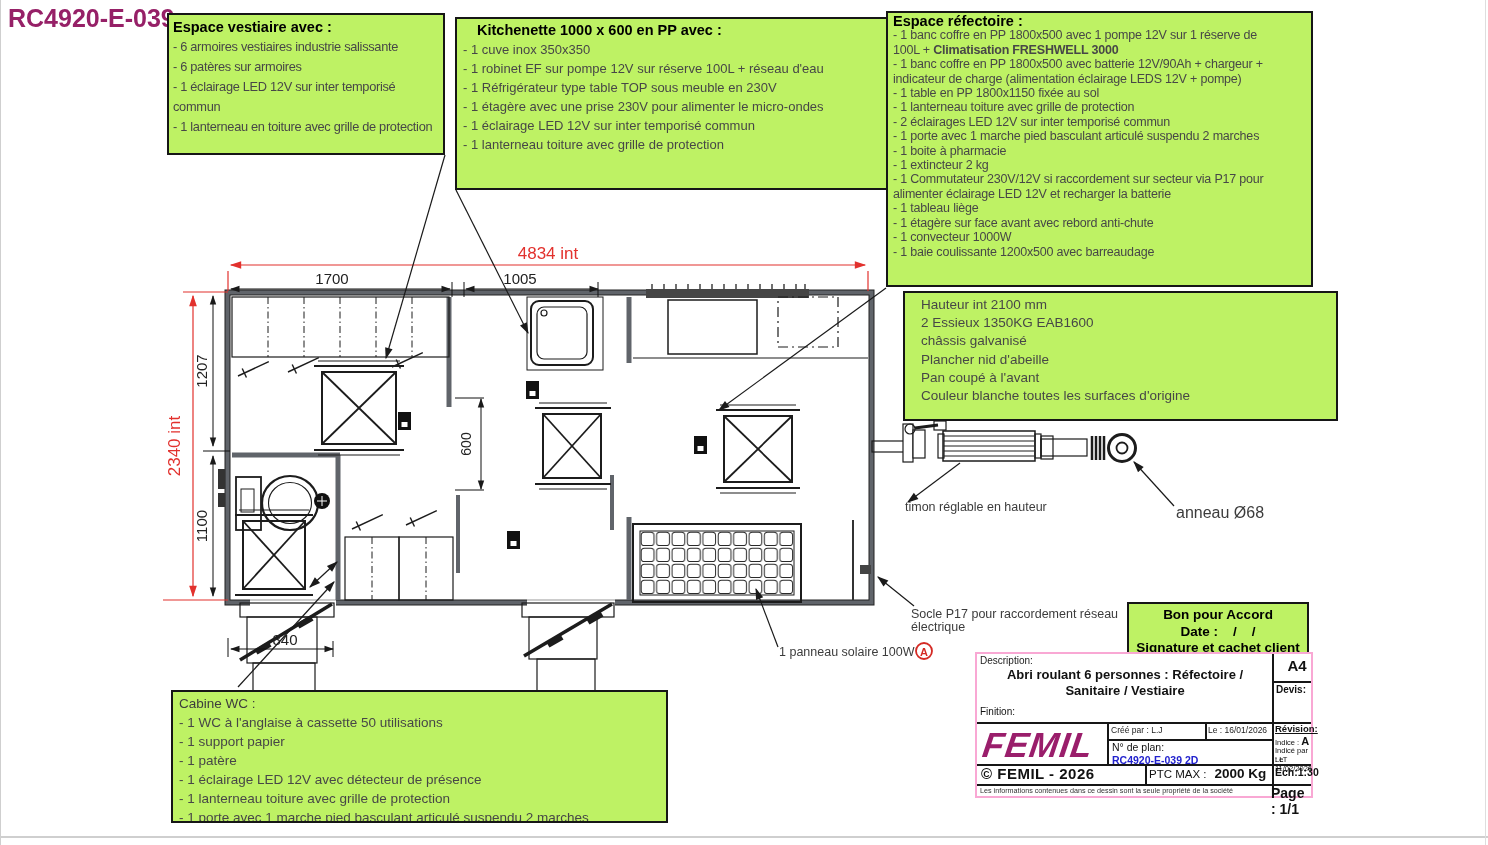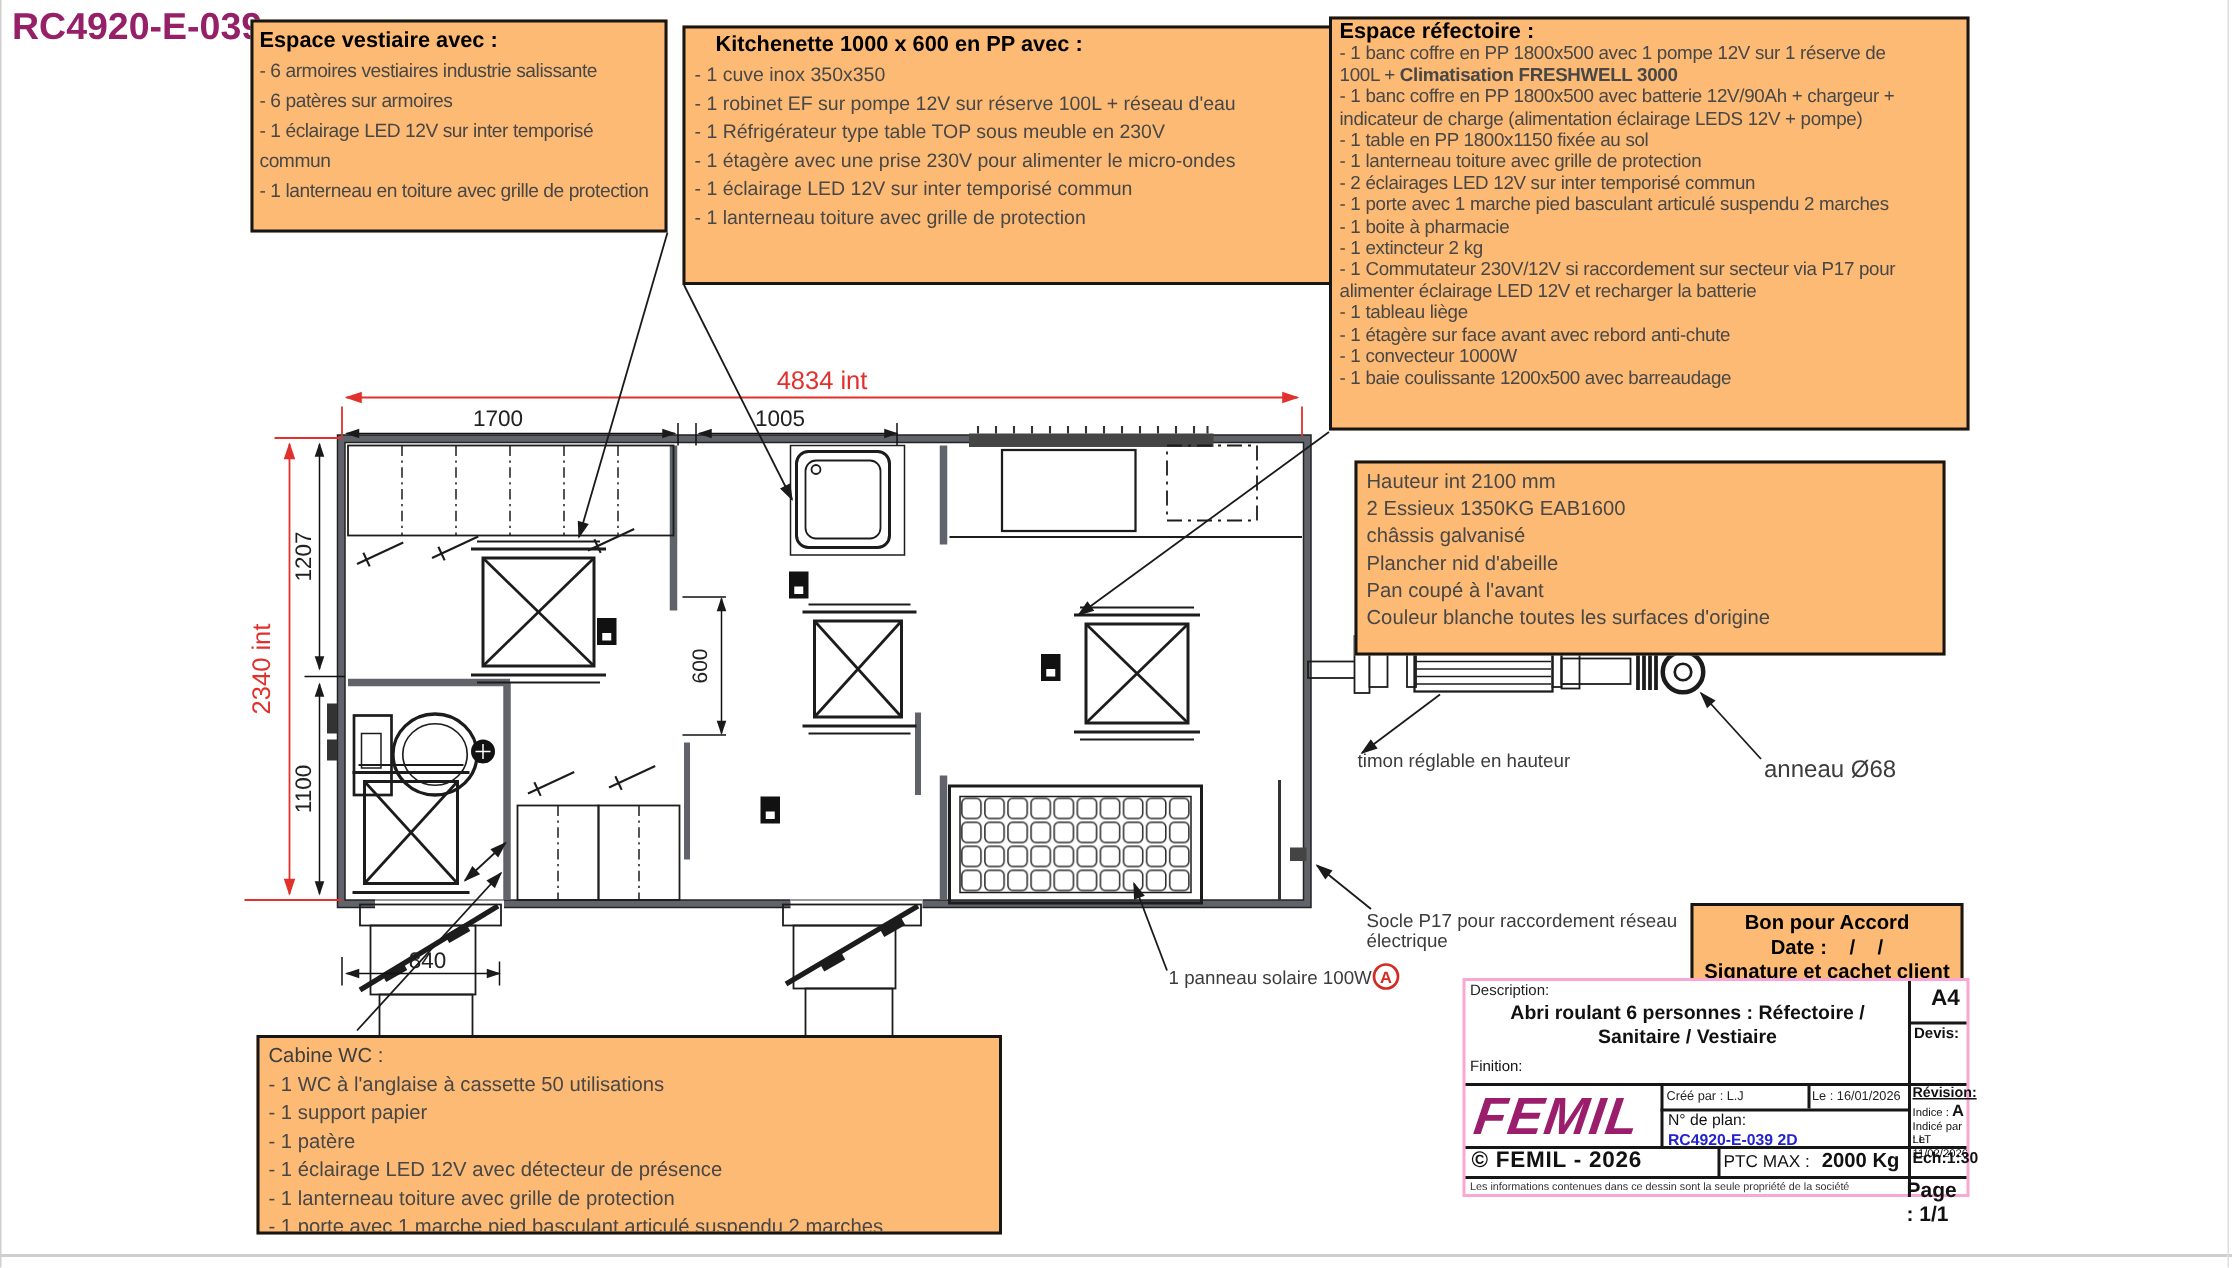--- a/index.html
+++ b/index.html
@@ -9,37 +9,37 @@
     font-family:"Liberation Sans", sans-serif; overflow:hidden; color:#222;
   }
   .page-edge { position:absolute; background:#cfcfcf; }
 
   .ref-code {
     position:absolute; left:8px; top:4px; font-size:25px; font-weight:bold;
     color:#962067; letter-spacing:0px;
   }
 
   
-  .tbox { position:absolute; border:2px solid #161616; background:#fdba74; color:#474747; overflow:hidden; }
+  .tbox { position:absolute; border:2px solid #161616; background:#bef264; color:#474747; overflow:hidden; }
   .tbox .bt { font-weight:bold; color:#000; }
 
   .box-vestiaire { left:167px; top:13px; width:278px; height:142px; padding:2px 4px;
     font-size:12.8px; line-height:20px; letter-spacing:-0.3px; }
   .box-vestiaire .bt { font-size:14.5px; letter-spacing:0; }
 
   .box-kitchenette { left:455px; top:17px; width:449px; height:173px; padding:2px 24px 2px 6px;
     font-size:13px; line-height:19px; }
   .box-kitchenette .bt { font-size:14.5px; padding-left:14px; }
 
   .box-refectoire { left:886px; top:11px; width:427px; height:276px; padding:1px 26px 1px 5px;
     font-size:12.5px; line-height:14.4px; letter-spacing:-0.2px; }
   .box-refectoire .bt { font-size:14.5px; letter-spacing:0; }
 
-  .box-specs { left:903px; top:291px; width:394px; height:130px; padding:3px 6px;
-    font-size:13.5px; line-height:18.2px;margin-top:16px; }
+  .box-specs { left:903px; top:291px; width:435px; height:130px; padding:3px 16px;
+    font-size:13.5px; line-height:18.2px; }
 
   .box-cabinewc { left:171px; top:690px; width:497px; height:133px; padding:2px 6px;
     font-size:13.5px; line-height:19px; }
   .box-cabinewc .bt { font-weight:normal; color:#3d3d3d; }
 
   .box-approval { left:1127px; top:602px; width:182px; height:77px; padding:3px 2px;
     text-align:center; color:#000; font-weight:bold; font-size:13.5px; line-height:16.5px; }
   .box-approval .pre { white-space:pre; }
 
   

